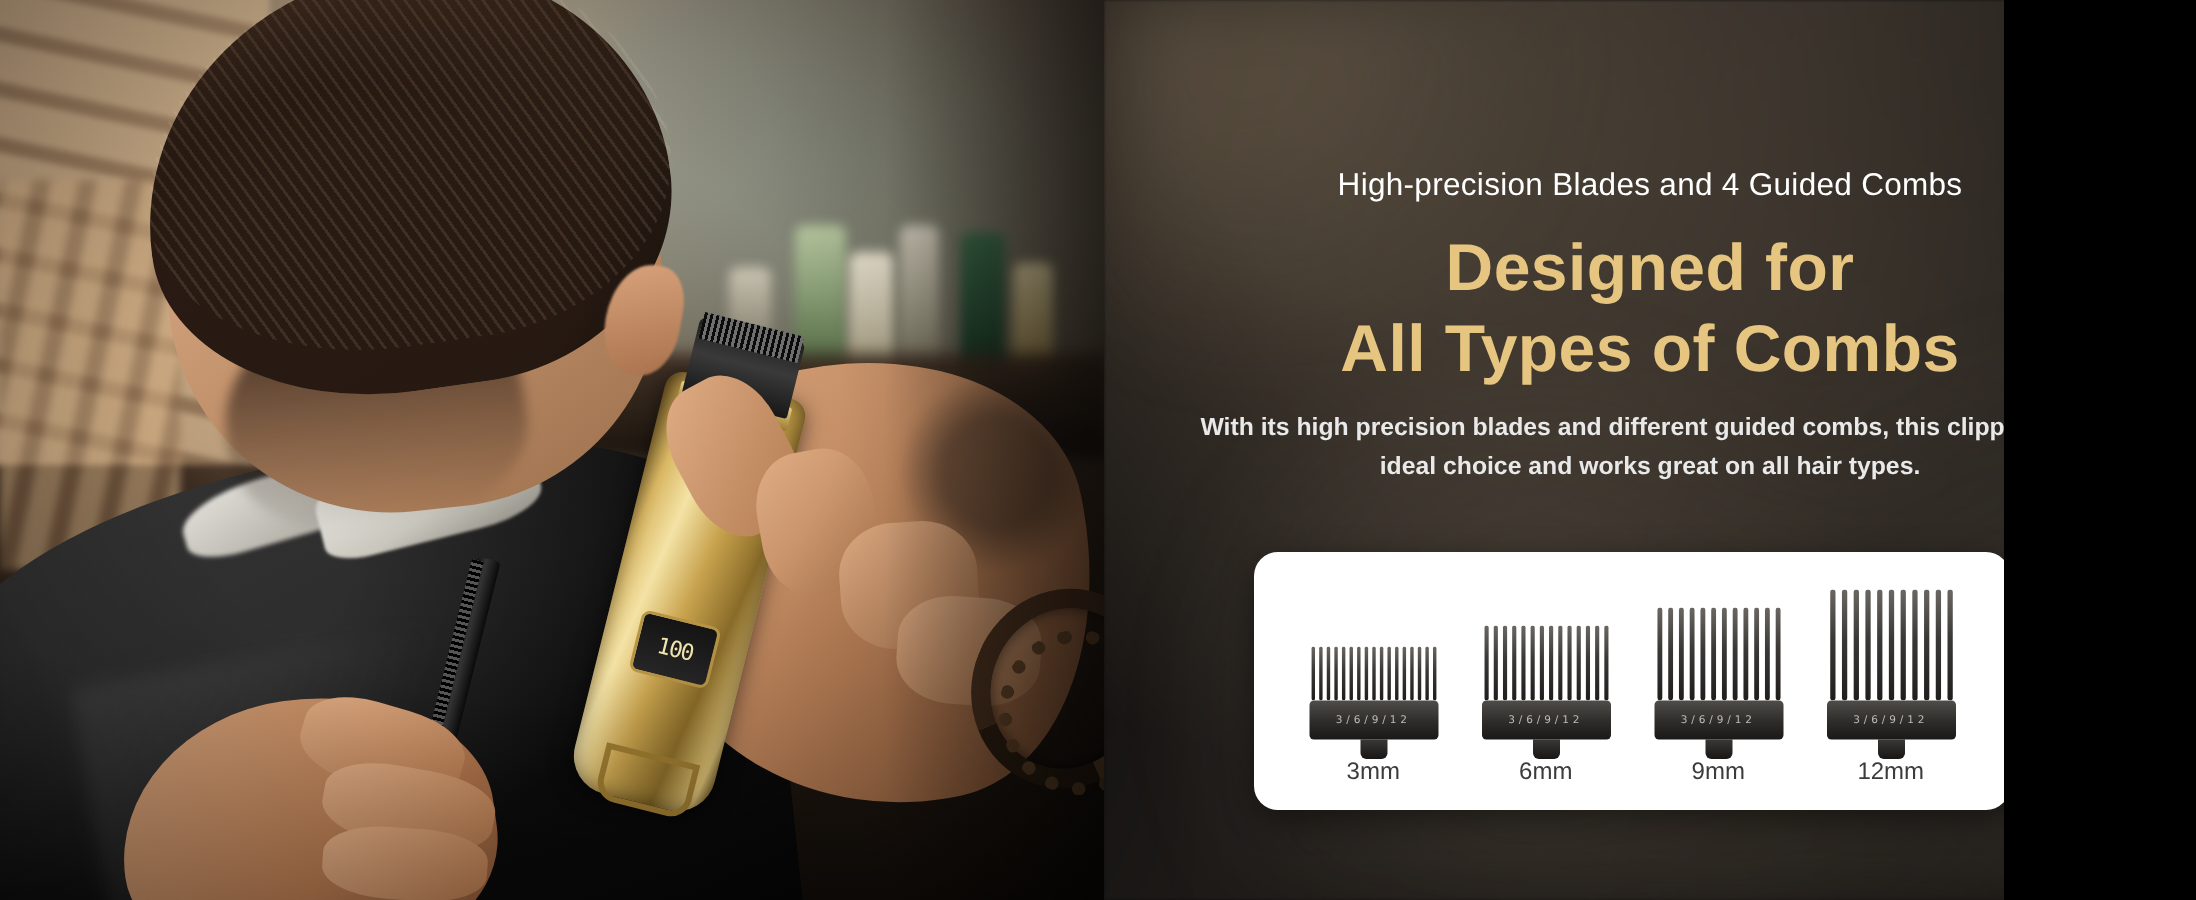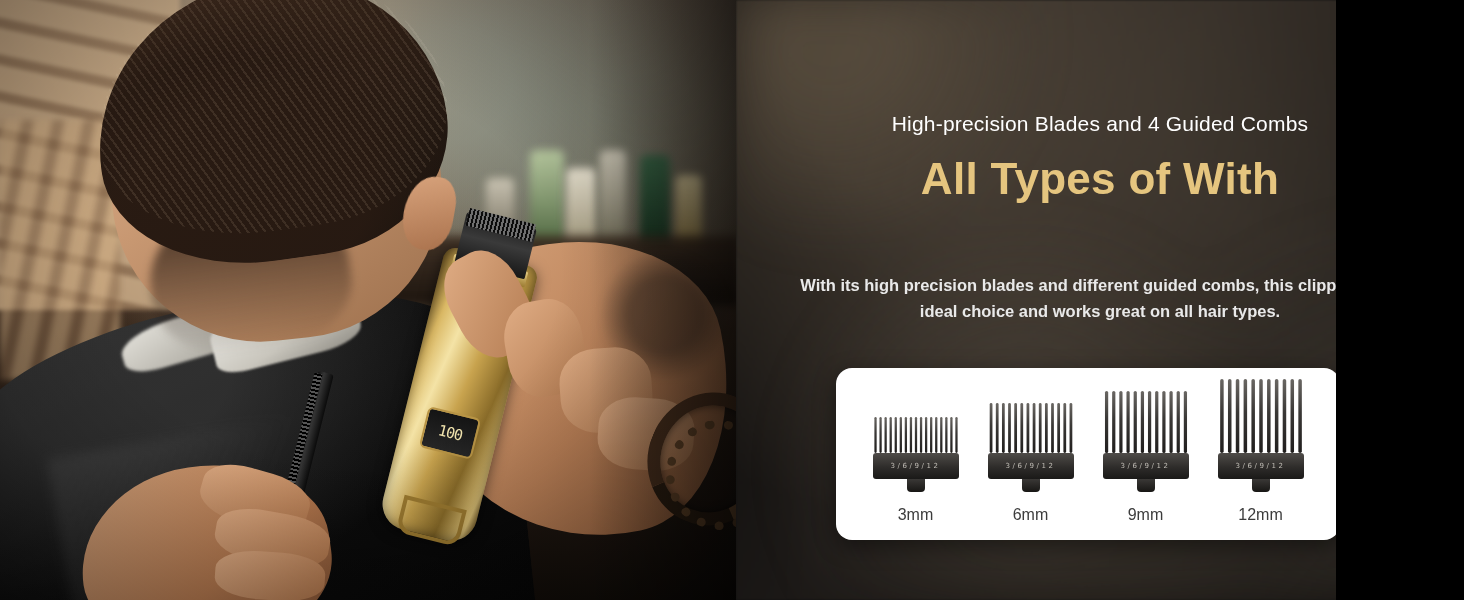--- a/index.html
+++ b/index.html
@@ -454,21 +454,21 @@
     white-space: nowrap;
   }
   .comb-tab {
     width: 18px;
     height: 13px;
     margin: 0 auto;
     background: linear-gradient(180deg,#3a3836,#171614);
     border-radius: 0 0 4px 4px;
   }
   .comb-label {
-    margin-top: 14px;
+    margin-top: 0;
     color: #3c3c3c;
     font-size: 16px;
   }
 </style>
 </head>
 <body>
 
 <div class="banner">
 
   <div class="photo">
@@ -526,21 +526,22 @@
   </div>
 
   <div class="right">
     <div class="rbg"></div>
     <div class="rbg-soft"></div>
 
     <div class="right-content">
       <div class="eyebrow">High-precision Blades and 4 Guided Combs</div>
 
       <div class="headline">
-        <span class="l2">All Types of With</span>
+        <span class="l1">Designed for</span>
+        <span class="l2">All Types of Combs</span>
       </div>
 
       <div class="subtext">With its high precision blades and different guided combs, this clipper is the ideal choice and works great on all hair types.</div>
 
       <div class="combs-card">
         <div class="combs-row" id="combs-row">
             <div class="comb-item">
               <div class="comb-graphic">
                 <svg class="comb-pins" viewBox="0 0 86 36" width="86" height="36">
                   <defs>

